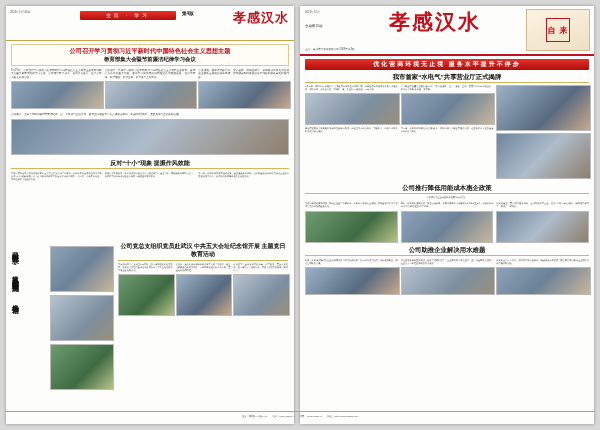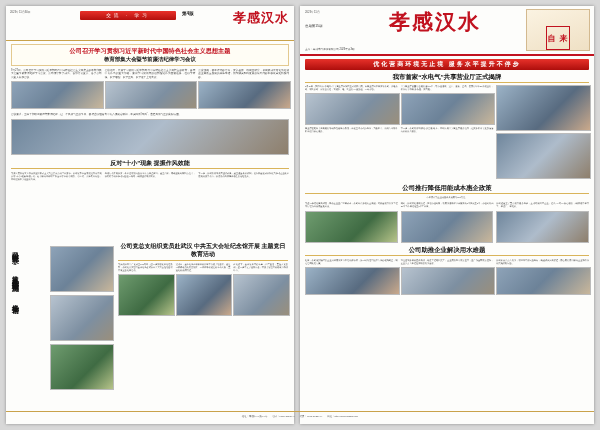--- a/index.html
+++ b/index.html
@@ -97,21 +97,21 @@
     position:absolute;left:60px;top:3px;width:150px;height:26px;
     display:flex;align-items:center;justify-content:center;
   }
   .bigname span{
     font-family:"Liberation Serif",serif;font-weight:bold;
     font-size:21px;line-height:24px;color:#c1121f;letter-spacing:2px;white-space:nowrap;
   }
   .mast-r .stamp{
     position:absolute;right:4px;top:3px;width:62px;height:40px;
     border:.5px solid #d3b98f;background:linear-gradient(160deg,#fbf3e2,#efe0c4);
-    display:flex;align-items:flex-end;justify-content:center;margin-left:28px;
+    display:flex;align-items:center;justify-content:center;margin-left:28px;
   }
   .stamp .sq{
     width:22px;height:22px;border:1px solid #c1121f;color:#c1121f;
     font-family:"Liberation Serif",serif;font-weight:bold;font-size:8px;
     display:flex;align-items:center;justify-content:center;letter-spacing:1px;
   }
   .mast-r .pub{position:absolute;left:5px;bottom:3px;font-size:2.6px;color:#444;}
   .banner{
     margin:3px 5px;height:11px;border-radius:1px;
     background:linear-gradient(#e8312a,#ad0e0c);

